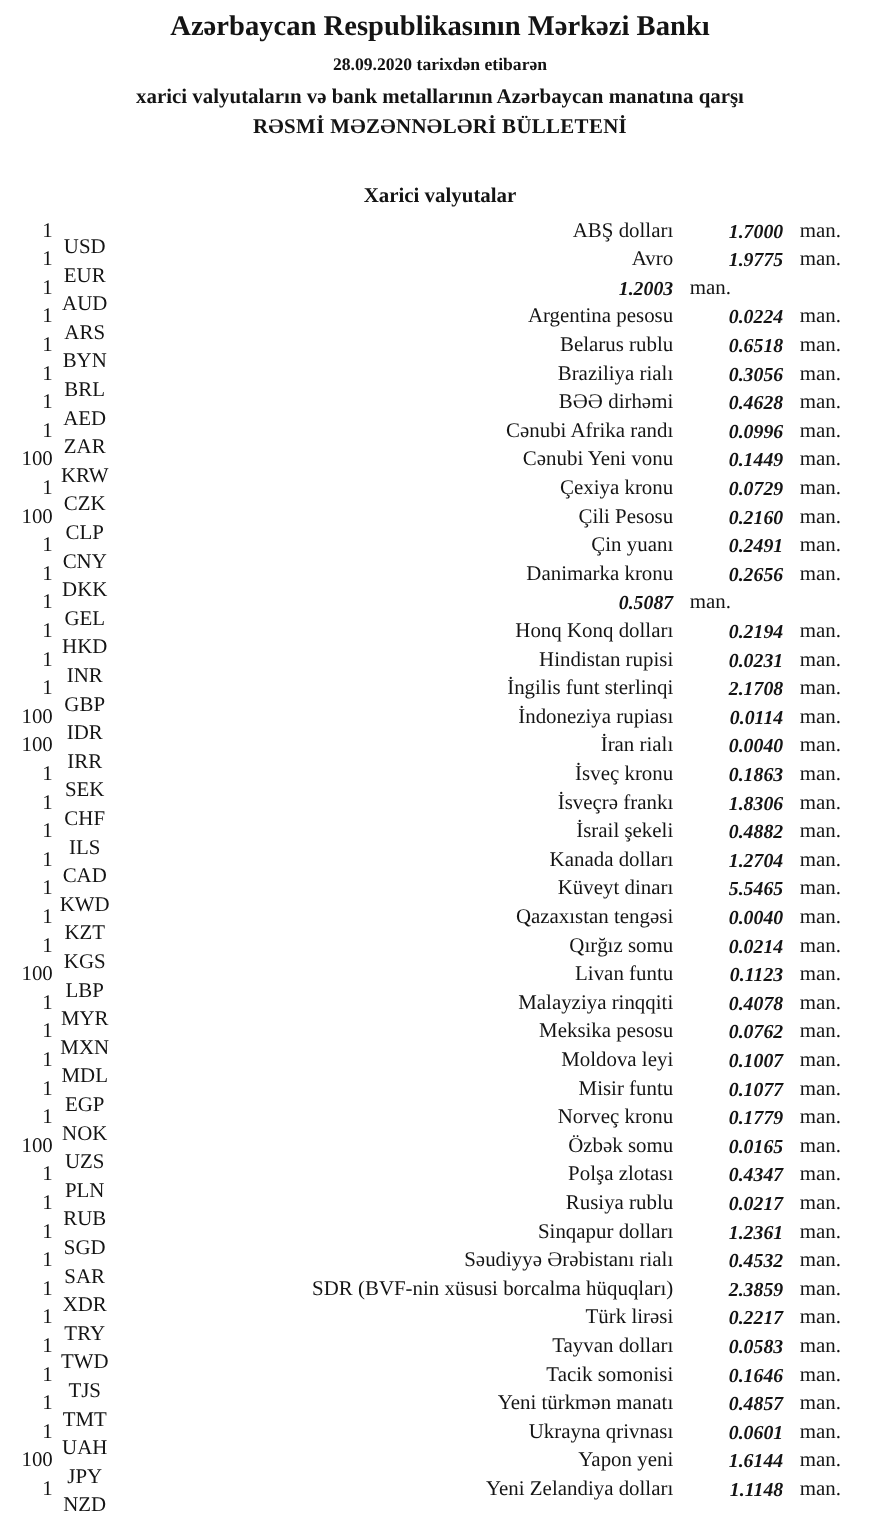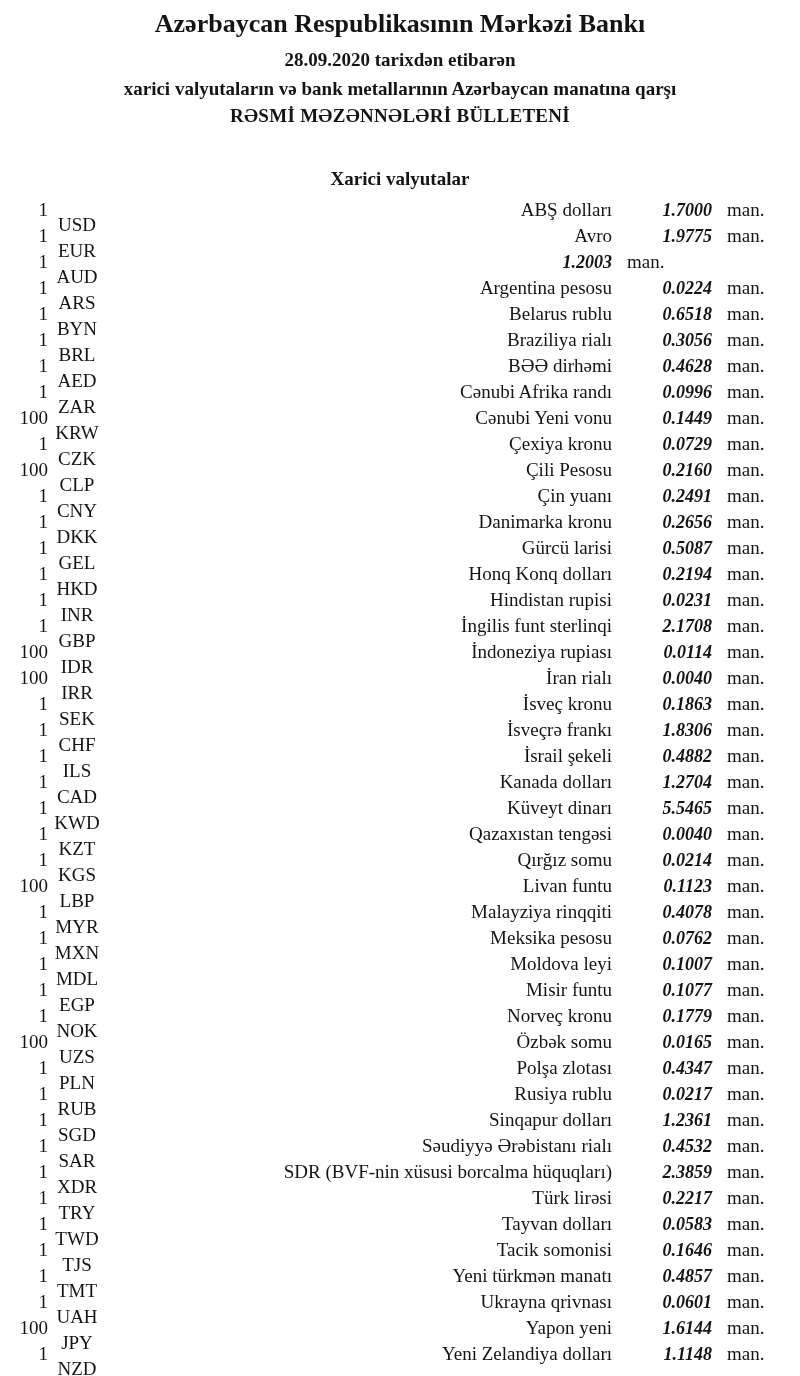--- a/index.html
+++ b/index.html
@@ -18,21 +18,21 @@
   }
   .header { text-align: center; }
   .title {
     padding-top: 8px;
     font-size: 26px;
     font-weight: bold;
     line-height: 32px;
   }
   .date-line {
     margin-top: 9px;
-    font-size: 19px;
+    font-size: 16px;
     font-weight: bold;
     line-height: 22px;
   }
   .subtitle {
     margin-top: 7px;
     font-size: 19px;
     font-weight: bold;
     line-height: 22px;
   }
   .bulletin-title {
@@ -200,21 +200,20 @@
     <span class="qty">1</span>
     <span class="code">DKK</span>
     <span class="name">Danimarka kronu</span>
     <span class="rate">0.2656</span>
     <span class="unit">man.</span>
   </div>
 
   <div class="rate-row">
     <span class="qty">1</span>
     <span class="code">GEL</span>
-    <span class="name">Gürcü larisi</span>
     <span class="rate">0.5087</span>
     <span class="unit">man.</span>
   </div>
 
   <div class="rate-row">
     <span class="qty">1</span>
     <span class="code">HKD</span>
     <span class="name">Honq Konq dolları</span>
     <span class="rate">0.2194</span>
     <span class="unit">man.</span>

